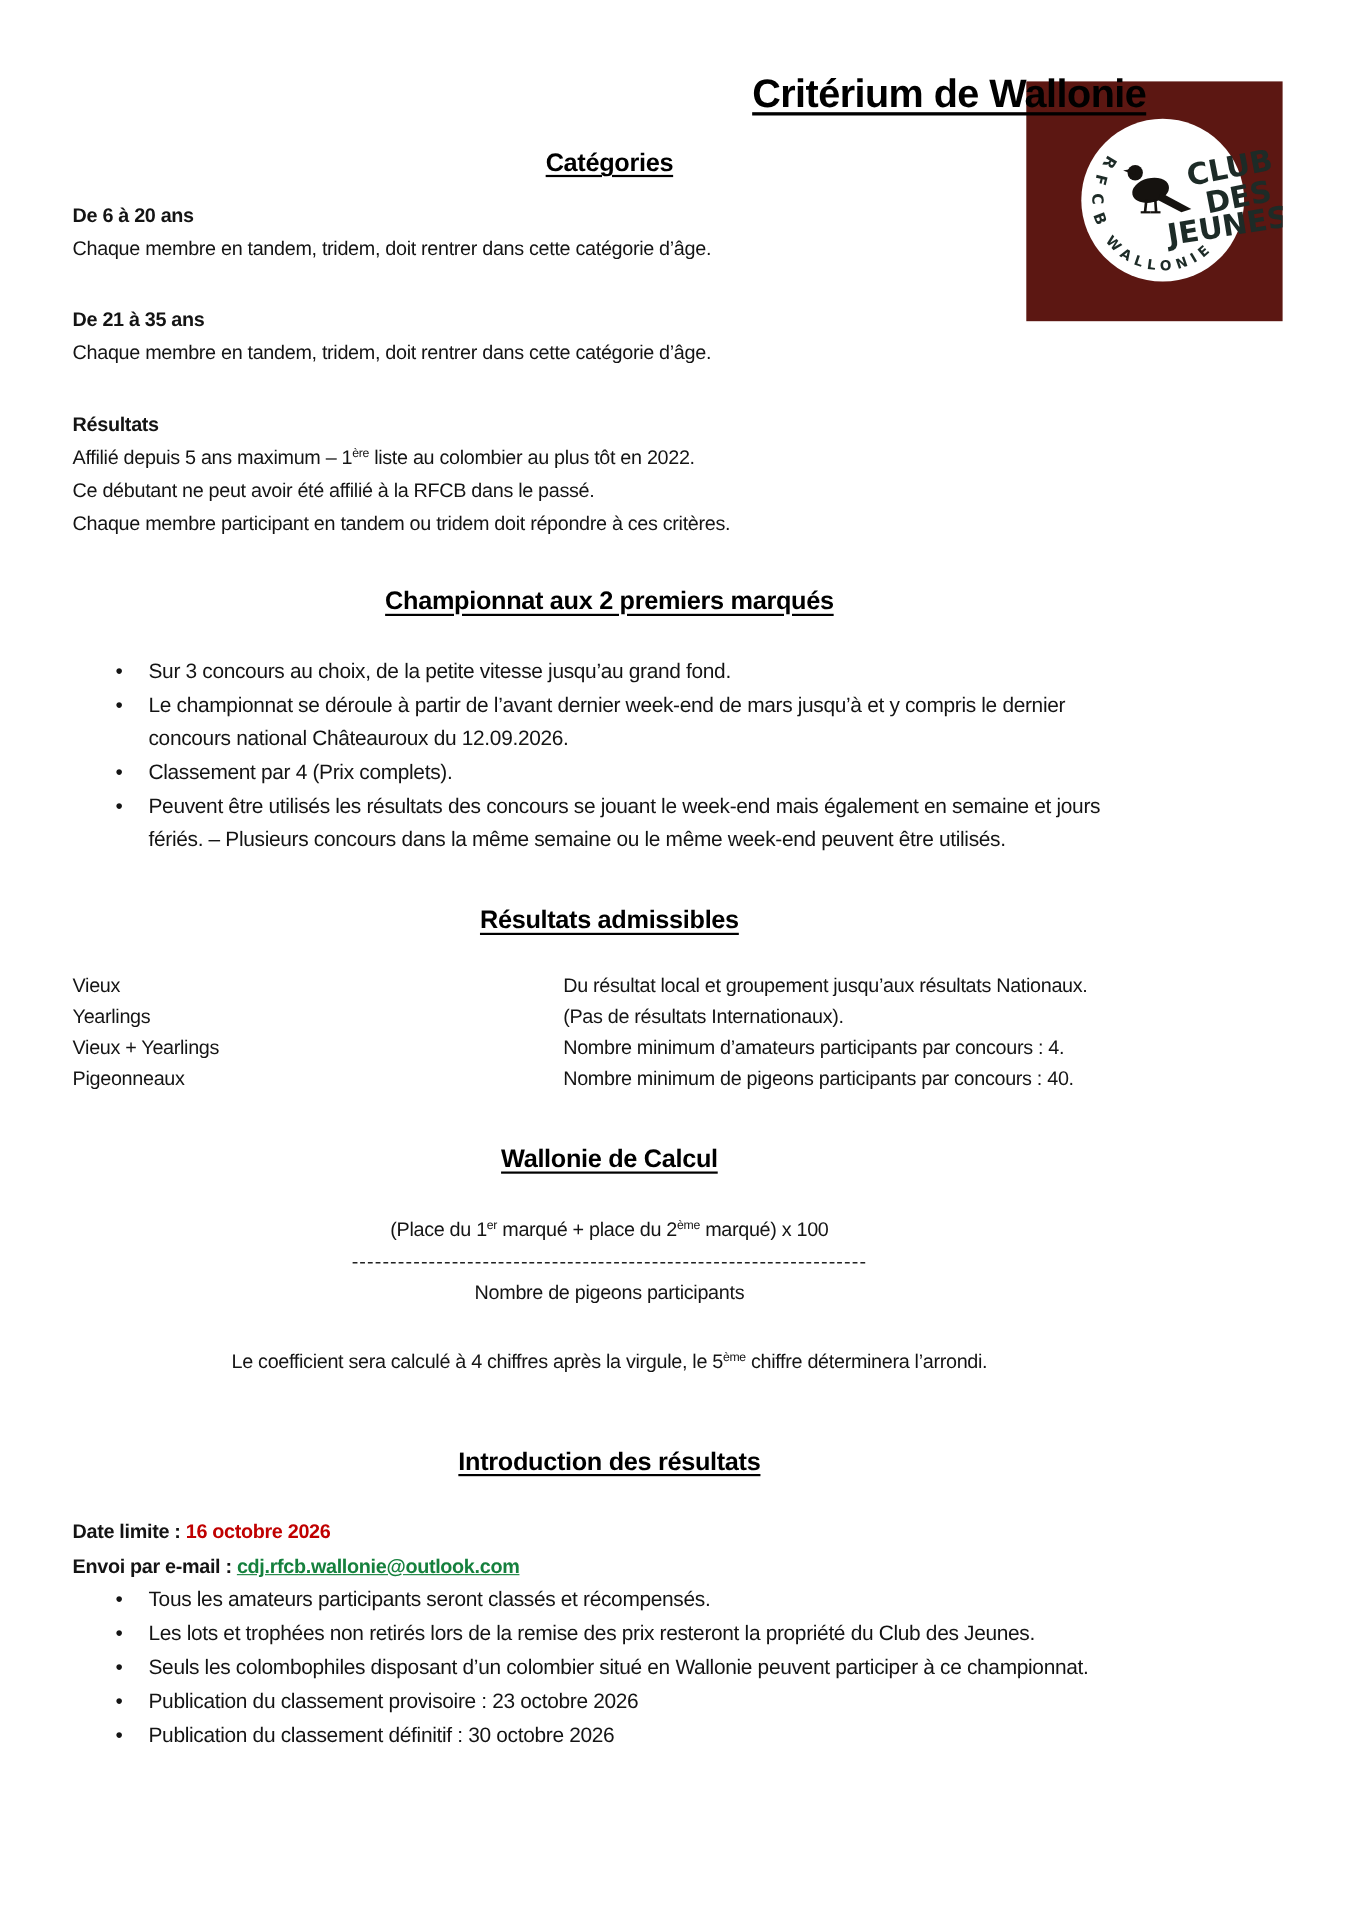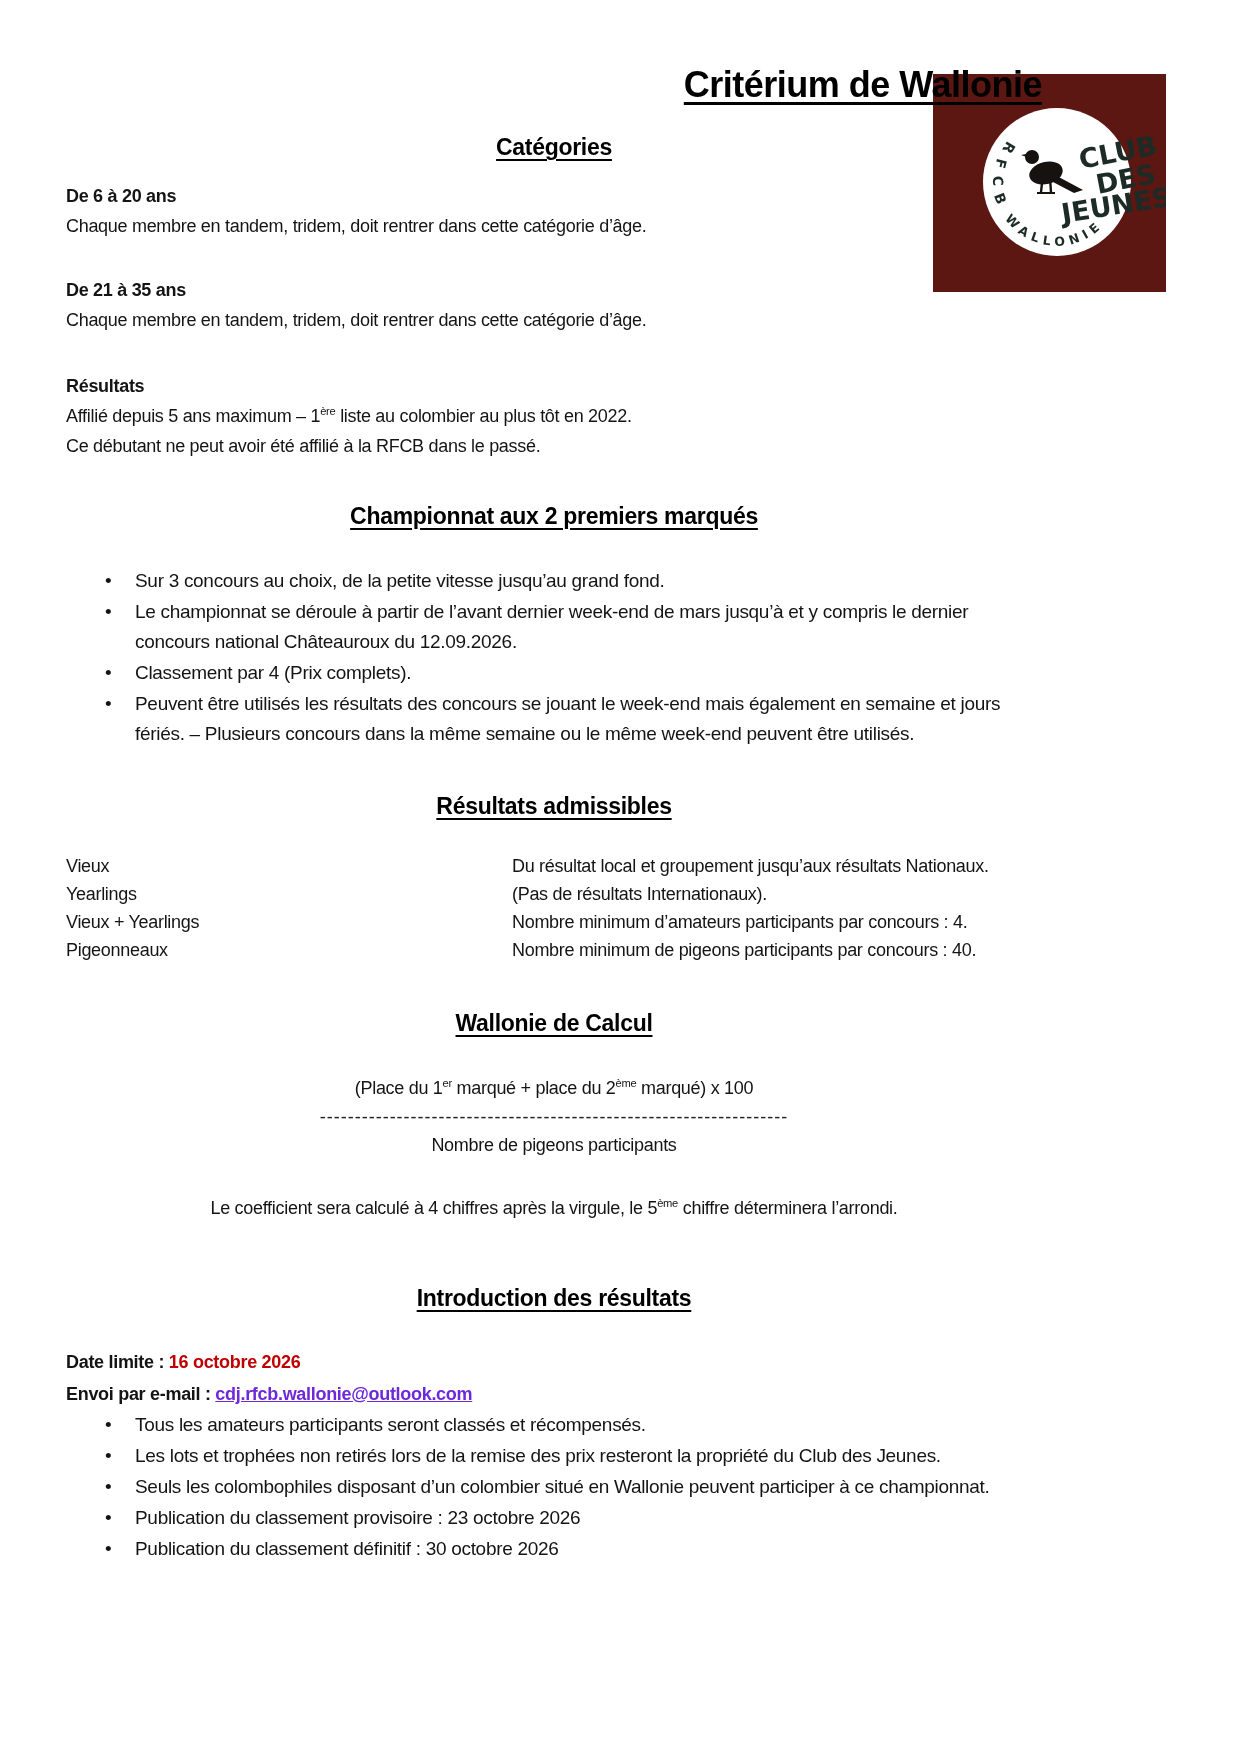--- a/index.html
+++ b/index.html
@@ -110,20 +110,21 @@
 
   <div class="group2">
     <p class="bold">De 21 à 35 ans</p>
     <p>Chaque membre en tandem, tridem, doit rentrer dans cette catégorie d’âge.</p>
   </div>
 
   <div class="group3">
     <p class="bold">Résultats</p>
     <p><span>Affilié depuis 5 ans maximum – 1</span><sup>ère</sup><span> liste au colombier au plus tôt en 2022.</span></p>
     <p>Ce débutant ne peut avoir été affilié à la RFCB dans le passé.</p>
+    <p>Chaque membre participant en tandem ou tridem doit répondre à ces critères.</p>
   </div>
 
   <div class="h2wrap champ-heading"><span class="h2">Championnat aux 2 premiers marqués</span></div>
   <ul class="bullets">
     <li>Sur 3 concours au choix, de la petite vitesse jusqu’au grand fond.</li>
     <li>Le championnat se déroule à partir de l’avant dernier week-end de mars jusqu’à et y compris le dernier concours national Châteauroux du 12.09.2026.</li>
     <li>Classement par 4 (Prix complets).</li>
     <li>Peuvent être utilisés les résultats des concours se jouant le week-end mais également en semaine et jours fériés. – Plusieurs concours dans la même semaine ou le même week-end peuvent être utilisés.</li>
   </ul>
 
@@ -150,21 +151,21 @@
   <div class="h2wrap form-heading"><span class="h2">Wallonie de Calcul</span></div>
   <div class="centerline">
     <p><span>(Place du 1</span><sup>er</sup><span> marqué + place du 2</span><sup>ème</sup><span> marqué) x 100</span></p>
     <p class="divider">-------------------------------------------------------------------</p>
     <p class="denom">Nombre de pigeons participants</p>
     <p class="note"><span>Le coefficient sera calculé à 4 chiffres après la virgule, le 5</span><sup>ème</sup><span> chiffre déterminera l’arrondi.</span></p>
   </div>
 
   <div class="h2wrap intro-heading"><span class="h2">Introduction des résultats</span></div>
   <p class="date-line"><span>Date limite : </span><span style="color: rgb(192, 0, 0);">16 octobre 2026</span></p>
-  <p class="email-line"><span>Envoi par e-mail : </span><a class="email-link" style="color: #6d28d9;">cdj.rfcb.wallonie@outlook.com</a></p>
+  <p class="email-line"><span>Envoi par e-mail : </span><a class="email-link" style="color: #15803d;">cdj.rfcb.wallonie@outlook.com</a></p>
 
   <ul class="bullets intro-bullets-a">
     <li>Tous les amateurs participants seront classés et récompensés.</li>
     <li>Les lots et trophées non retirés lors de la remise des prix resteront la propriété du Club des Jeunes.</li>
     <li>Seuls les colombophiles disposant d’un colombier situé en Wallonie peuvent participer à ce championnat.</li>
   </ul>
 
   <ul class="bullets intro-bullets-b">
     <li>Publication du classement provisoire : 23 octobre 2026</li>
     <li>Publication du classement définitif : 30 octobre 2026</li>

